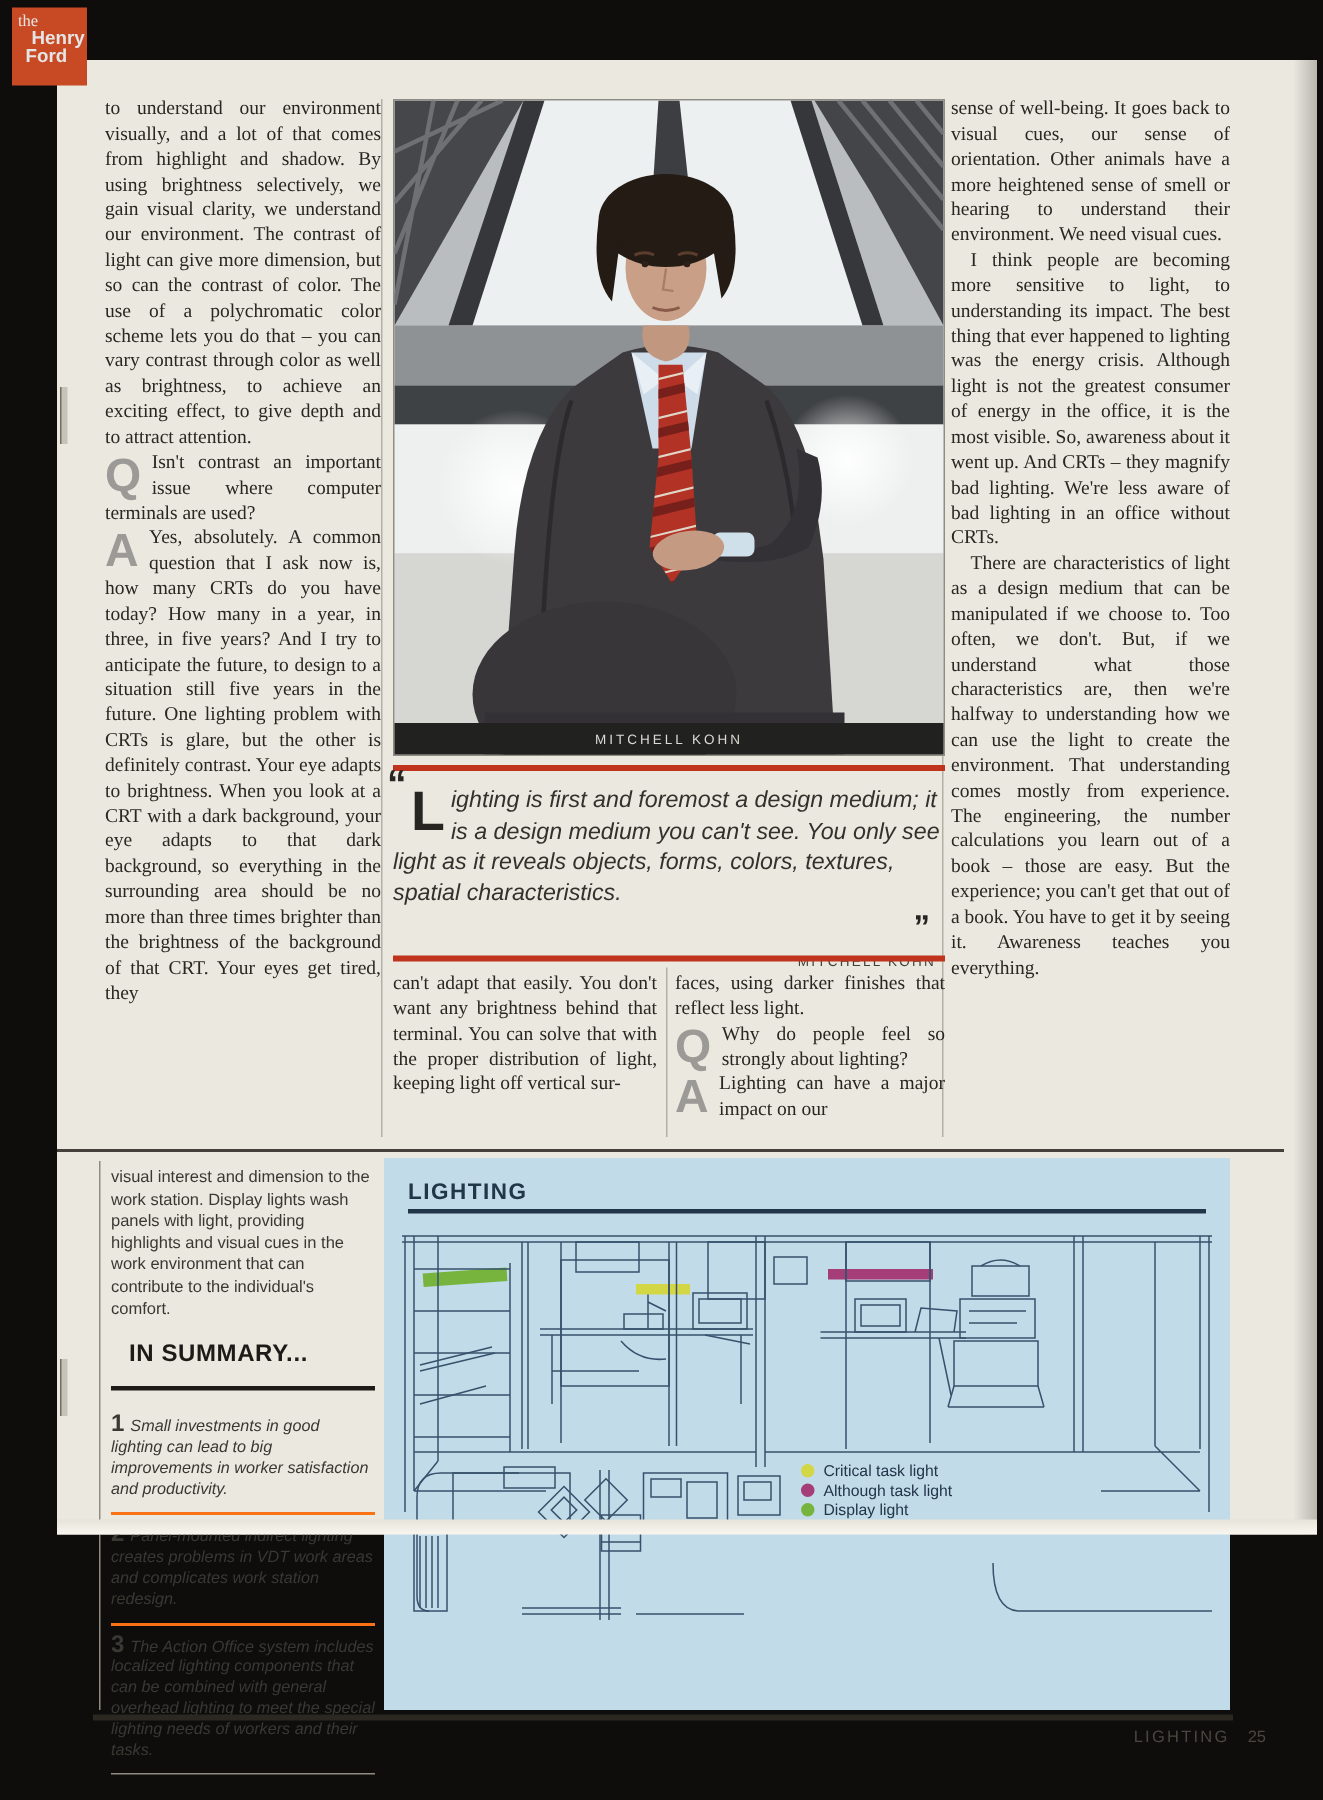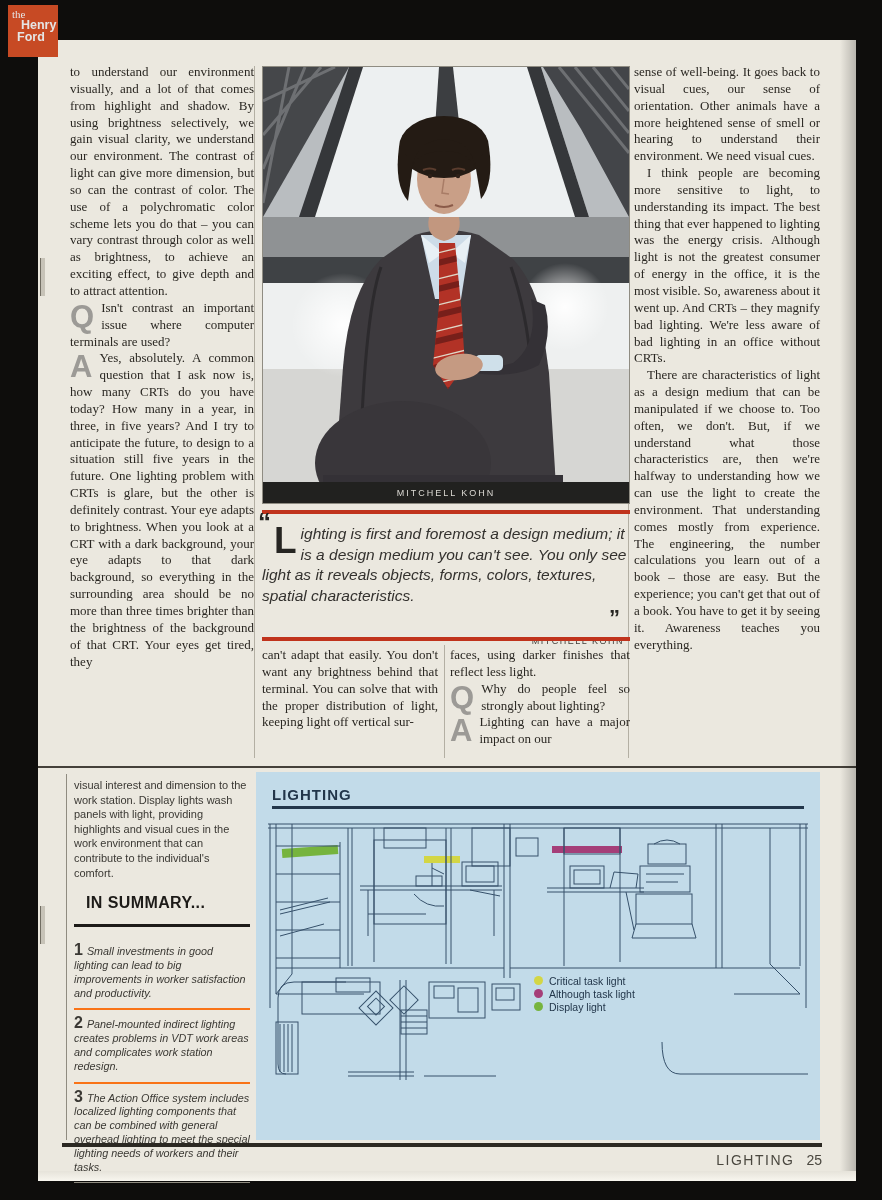--- a/index.html
+++ b/index.html
@@ -1,18 +1,18 @@
 <!DOCTYPE html>
 <html><head>
 <meta charset="utf-8">
 <style>
   html,body{margin:0;padding:0;background:#0e0d0c;}
   .stage{position:relative;width:882px;height:1200px;overflow:hidden;background:#0e0d0c;
          font-family:"Liberation Serif",serif;}
-  .page{position:absolute;left:38px;top:40px;width:818px;height:1141px;background:#ebe8df;}
+  .page{position:absolute;left:38px;top:40px;width:818px;height:983px;background:#ebe8df;padding-left:22px;}
   .page-right-shade{position:absolute;right:0;top:0;bottom:0;width:16px;
     background:linear-gradient(to right,rgba(0,0,0,0),rgba(0,0,0,.22));}
   .page-bottom-edge{position:absolute;left:0;bottom:0;width:100%;height:10px;
     background:linear-gradient(#e6e3da,#f8f6ef);}
   .staple{position:absolute;width:4px;height:38px;background:#c7c3b8;border-left:1px solid #716d62;}
 
   
   .logo{position:absolute;left:8px;top:5px;width:50px;height:52px;color:#e5e5e5;z-index:5;}
   .logo .the{font-family:"Liberation Serif",serif;font-size:11px;line-height:10px;padding:4px 0 0 4px;}
   .logo .big{font-family:"Liberation Sans",sans-serif;font-weight:bold;font-size:12.5px;line-height:12px;}
@@ -73,21 +73,21 @@
   .diagram-title-rule{position:absolute;left:16px;top:34px;width:532px;height:3px;background:#22364a;}
   .diagram-svg{position:absolute;left:8px;top:44px;}
   .legend{position:absolute;left:278px;top:202px;font-family:Liberation Sans, sans-serif;
     font-size:10.5px;color:#22364a;}
   .legend-row{display:flex;align-items:center;height:13px;}
   .legend-dot{width:9px;height:9px;border-radius:50%;margin-right:6px;flex:0 0 auto;}
 
   
   .footer-rule{position:absolute;left:24px;top:1103px;width:760px;height:4px;background:#2b2822;}
   .page-footer{position:absolute;right:34px;top:1112px;font-family:"Liberation Sans",sans-serif;
-    font-size:14px;letter-spacing:1.5px;color:#4a473f;}
+    font-size:11px;letter-spacing:1.5px;color:#4a473f;}
   .page-footer .num{margin-left:12px;letter-spacing:0;}
 </style>
 </head>
 <body>
 
 <div class="stage">
   <div class="page">
 
     <div class="staple" style="left:2px;top:218px;"></div>
     <div class="staple" style="left:2px;top:866px;"></div>

